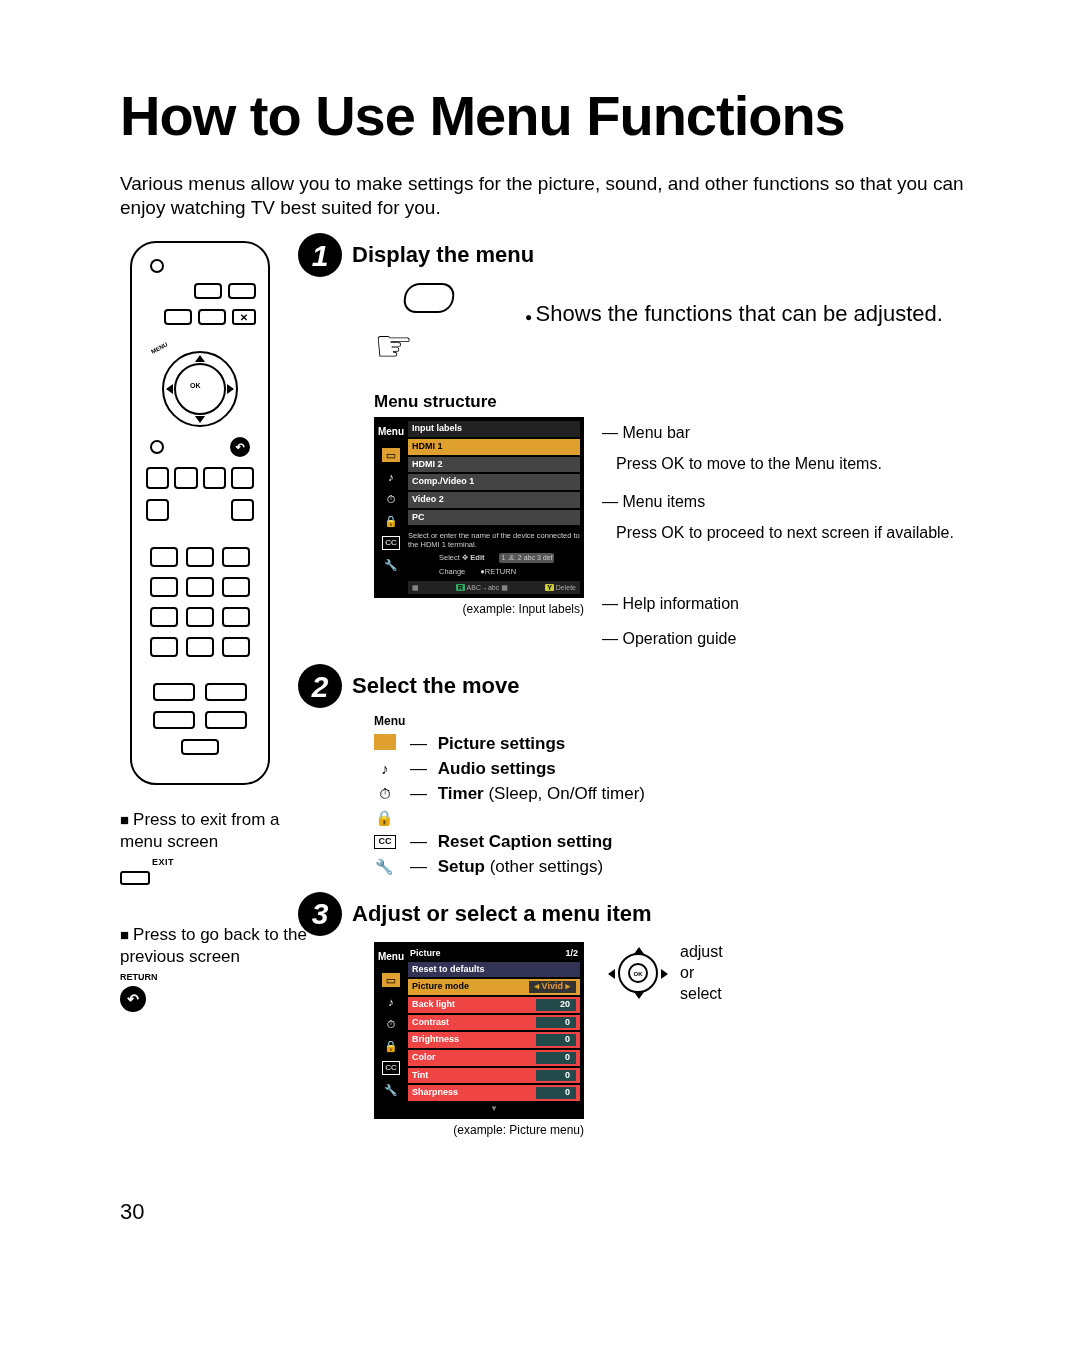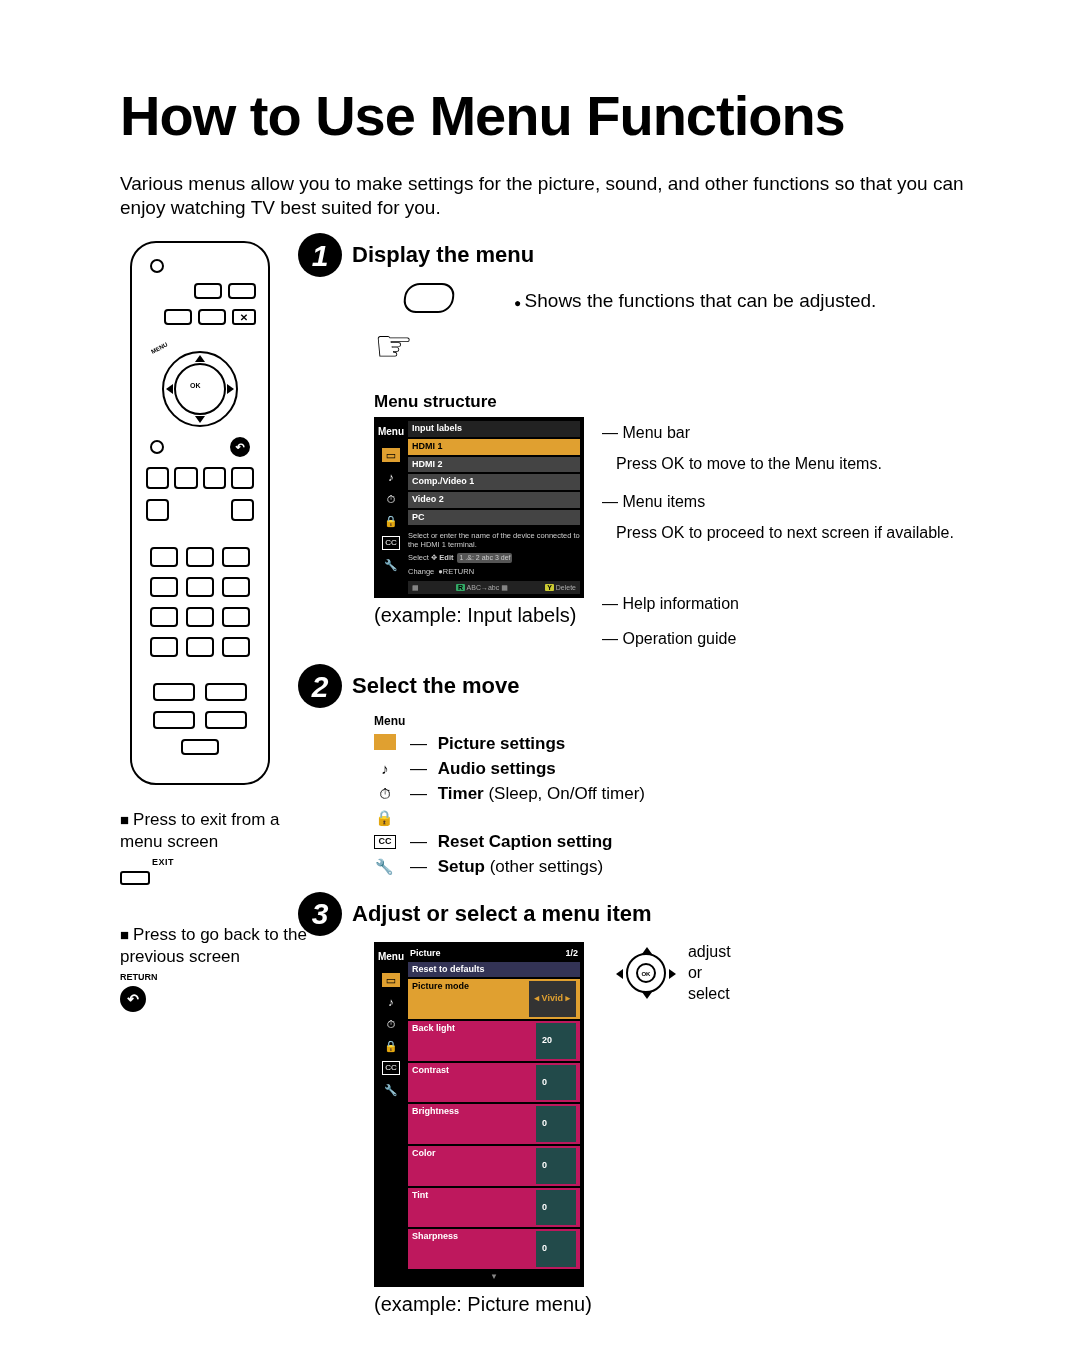--- a/index.html
+++ b/index.html
@@ -66,63 +66,63 @@
   }
   .step-title{ font-size:22px; font-weight:700; }
   .step-body { margin-left:54px; margin-top:6px; font-size:17px; }
 
   .disp-row{ display:flex; align-items:flex-start; gap:24px; }
   .press-graphic{
     width:110px;height:90px;border:0;position:relative;flex:none;
   }
   .pg-btn{position:absolute;top:0;left:30px;width:50px;height:30px;border:2px solid #000;border-radius:14px;transform:skew(-8deg);}
   .pg-hand{position:absolute;top:34px;left:0;font-size:44px;}
-  .bullets{ list-style:none;padding:0;margin:6px;font-size:19px;}
+  .bullets{ list-style:none;padding:0;margin:17px;font-size:22px;}
   .bullets li::before{content:"● ";font-size:12px;}
 
   .sub-title{font-weight:700;font-size:17px;margin-top:18px;margin-bottom:4px;}
   .menu-struct{ display:flex; align-items:flex-start; gap:18px; }
   .tv-screen1{
     width:210px; background:#000; color:#fff; font-size:10px; padding:4px;
     display:flex; gap:4px;
   }
   .tv-sidebar{width:26px;display:flex;flex-direction:column;align-items:center;gap:8px;padding-top:4px;}
   .icon{width:18px;height:14px;display:flex;align-items:center;justify-content:center;font-size:11px;}
   .icon.sel{background:#e0a030;color:#000;}
   .tv-main{flex:1;}
   .tv-menulabel{font-weight:700;font-size:10px;margin-bottom:2px;}
   .tv-item{background:#444;font-size:9px;padding:2px 4px;margin-bottom:2px;color:#fff;font-weight:700;}
   .tv-item.sel{background:#e0a030;color:#000;}
   .tv-help{font-size:7.5px;color:#ccc;margin-top:6px;line-height:1.2;}
-  .tv-op{font-size:7.5px;color:#ccc;margin-top:4px;display:flex;gap:4px;flex-wrap:wrap;}
+  .tv-op{font-size:7.5px;color:#ccc;margin-top:4px;display:flex;gap:15px;flex-wrap:wrap;margin-left:31px;}
   .tv-op .badge{background:#555;border-radius:2px;padding:0 2px;font-size:7px;}
   .tv-footer{background:#222;color:#aaa;font-size:7px;display:flex;justify-content:space-between;padding:2px 4px;margin-top:4px;}
   .tv-footer .k{background:#3a6;color:#000;padding:0 2px;border-radius:1px;font-weight:700;}
   .tv-footer .ky{background:#cc3;color:#000;padding:0 2px;border-radius:1px;font-weight:700;}
 
   .annots{font-size:16px;line-height:1.95;}
   .annots div::before{content:"— ";color:#000;}
-  .example{font-size:20px;text-align:left;margin-top:4px;}
+  .example{font-size:12px;text-align:right;margin-top:4px;}
 
   
   .menu-list{margin-top:6px;}
   .menu-row{display:flex;align-items:center;gap:20px;font-size:17px;margin:3px 0;}
   .menu-row .mlabel{font-weight:700;font-size:12px;width:40px;}
   .menu-row .micon{width:22px;text-align:center;font-size:15px;}
   .menu-row .sel-box{background:#e0a030;width:22px;height:16px;display:inline-block;}
   .dash::before{content:"— ";margin:0 6px 0 -6px;}
 
   
   .step3-row{display:flex;align-items:flex-start;gap:24px;}
   .tv-screen2{width:210px;background:#000;color:#fff;font-size:9px;padding:4px;display:flex;gap:4px;}
   .tv2-main{flex:1;}
   .tv2-title{display:flex;justify-content:space-between;font-weight:700;padding:2px 2px;}
-  .tv2-row{display:flex;justify-content:space-between;background:#be185d;padding:2px 4px;margin-bottom:2px;font-size:9px;font-weight:700;}
+  .tv2-row{display:flex;justify-content:space-between;background:#ef4444;padding:2px 4px;margin-bottom:2px;font-size:9px;font-weight:700;}
   .tv2-row.sel{background:#e0a030;color:#000;}
-  .tv2-row .val{background:#224a4a;color:#fff;padding:12px 6px;min-width:40px;text-align:left;font-weight:700;}
+  .tv2-row .val{background:#224a4a;color:#fff;padding:0 6px;min-width:40px;text-align:right;font-weight:700;}
   .tv2-row.sel .val{background:#333;color:#e0a030;}
   .step3-ctrl{display:flex;align-items:center;gap:12px;font-size:16px;}
   .mini-dpad{position:relative;width:60px;height:52px;}
   .mini-ring{position:absolute;top:6px;left:10px;width:40px;height:40px;border:2px solid #000;border-radius:50%;}
   .mini-ok{position:absolute;top:16px;left:20px;width:20px;height:20px;border:2px solid #000;border-radius:50%;font-size:6px;text-align:center;line-height:18px;font-weight:700;}
   .mt{position:absolute;width:0;height:0;}
   .mt.u{top:0;left:26px;border-left:5px solid transparent;border-right:5px solid transparent;border-bottom:7px solid #000;}
   .mt.d{bottom:0;left:26px;border-left:5px solid transparent;border-right:5px solid transparent;border-top:7px solid #000;}
   .mt.l{left:0;top:22px;border-top:5px solid transparent;border-bottom:5px solid transparent;border-right:7px solid #000;}
   .mt.r{right:0;top:22px;border-top:5px solid transparent;border-bottom:5px solid transparent;border-left:7px solid #000;}

